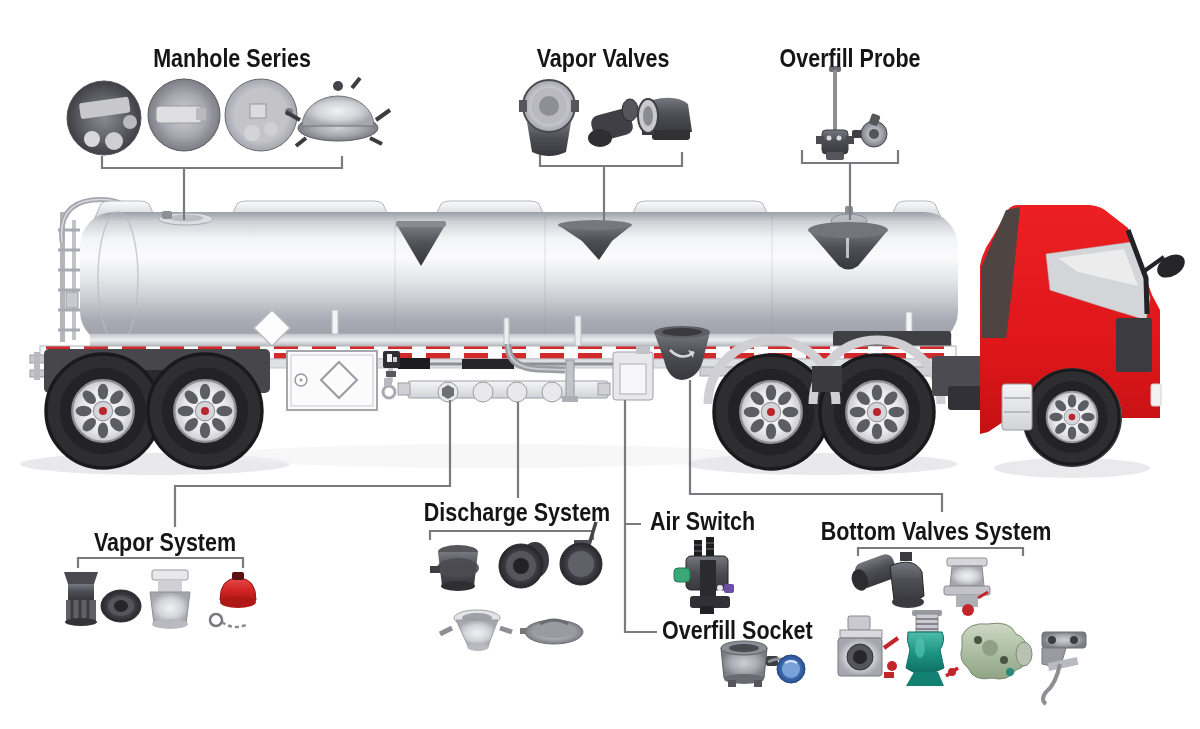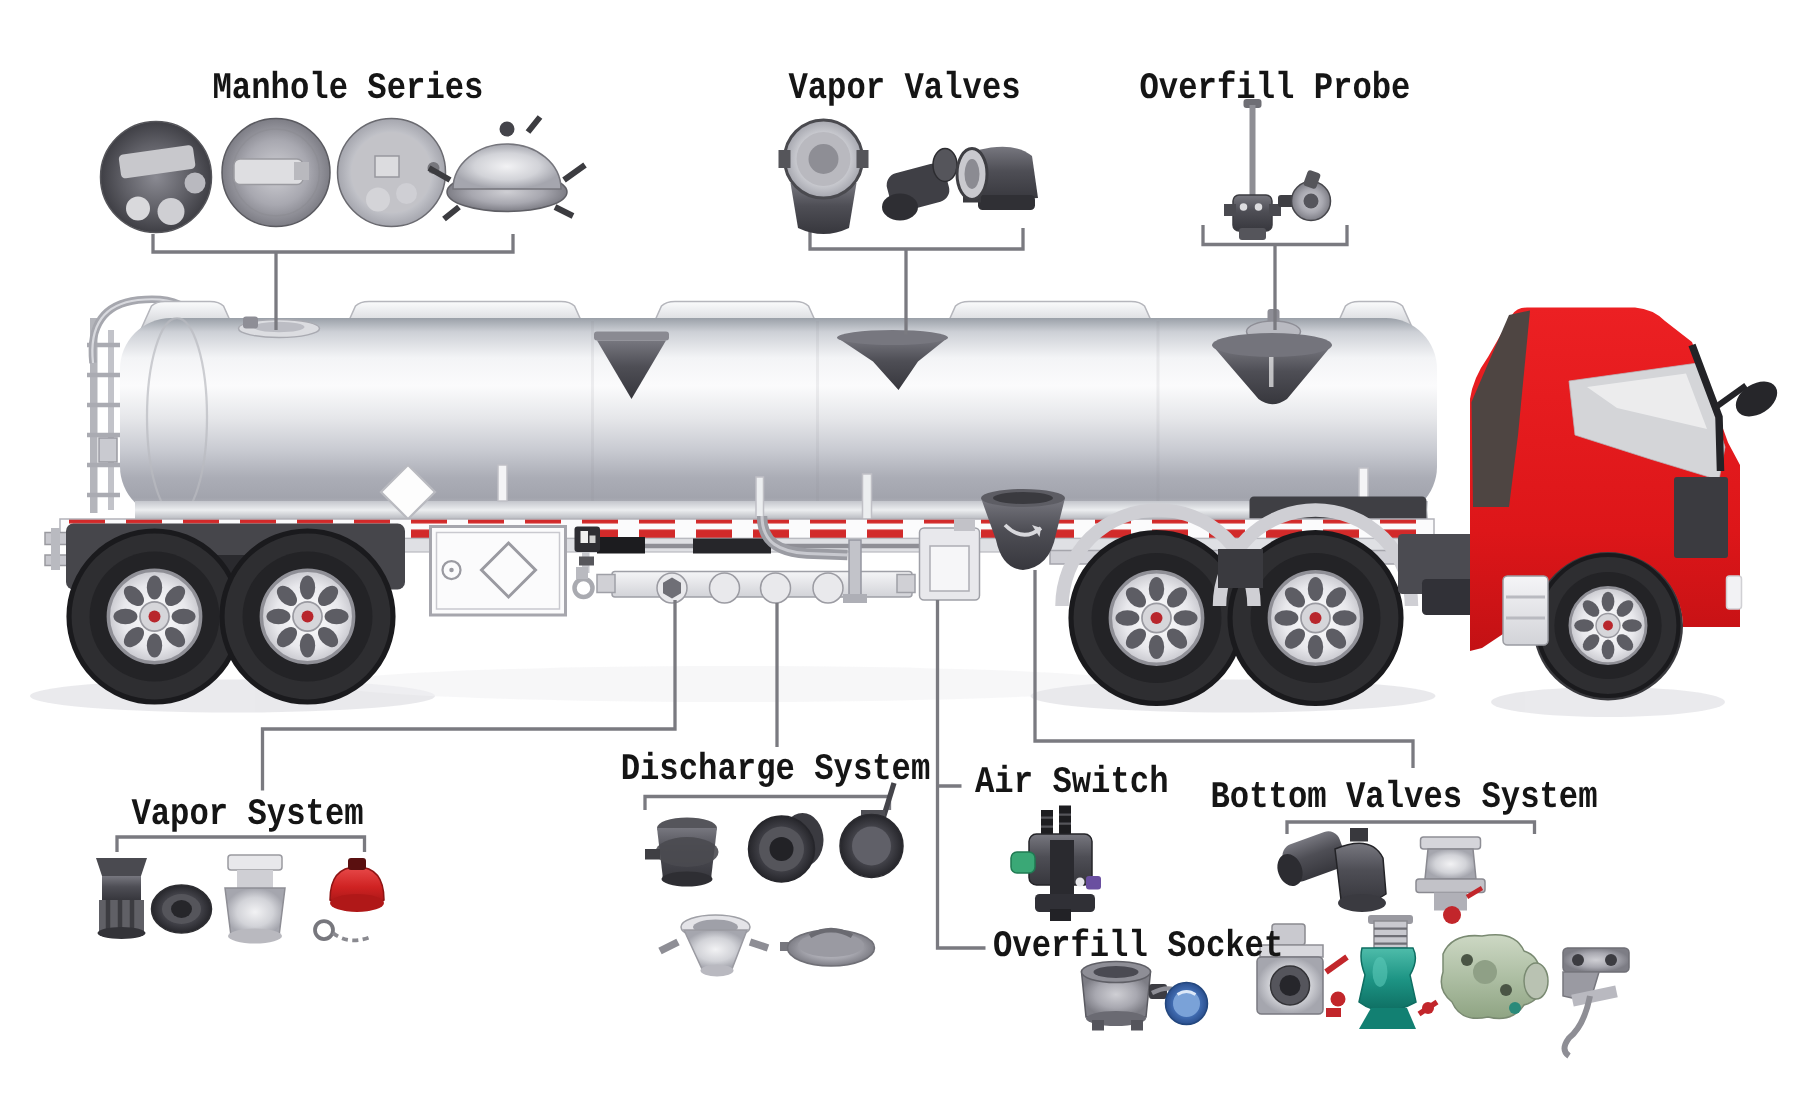--- a/index.html
+++ b/index.html
@@ -1,17 +1,17 @@
 <!DOCTYPE html>
 <html><head>
 <meta charset="utf-8">
 <style>
   html,body{margin:0;padding:0;background:#fff;}
   .stage{position:relative;width:1200px;height:729px;background:#ffffff;overflow:hidden;
-         font-family:Liberation Mono, monospace;}
+         font-family:Liberation Sans, sans-serif;}
   .lbl{position:absolute;font-weight:700;font-size:25px;color:#151515;line-height:27px;
        white-space:nowrap;transform:scaleX(.86);}
   .lbl.center{text-align:center;transform-origin:center top;}
   .lbl.left{transform-origin:left top;}
   #lbl-manhole   {left:82px;  top:45px;  width:300px;}
   #lbl-vaporv    {left:453px; top:45px;  width:300px;}
   #lbl-probe     {left:700px; top:45px;  width:300px;}
   #lbl-vaporsys  {left:15px;  top:529px; width:300px;}
   #lbl-discharge {left:367px; top:499px; width:300px;}
   #lbl-airswitch {left:650px; top:508px;}

